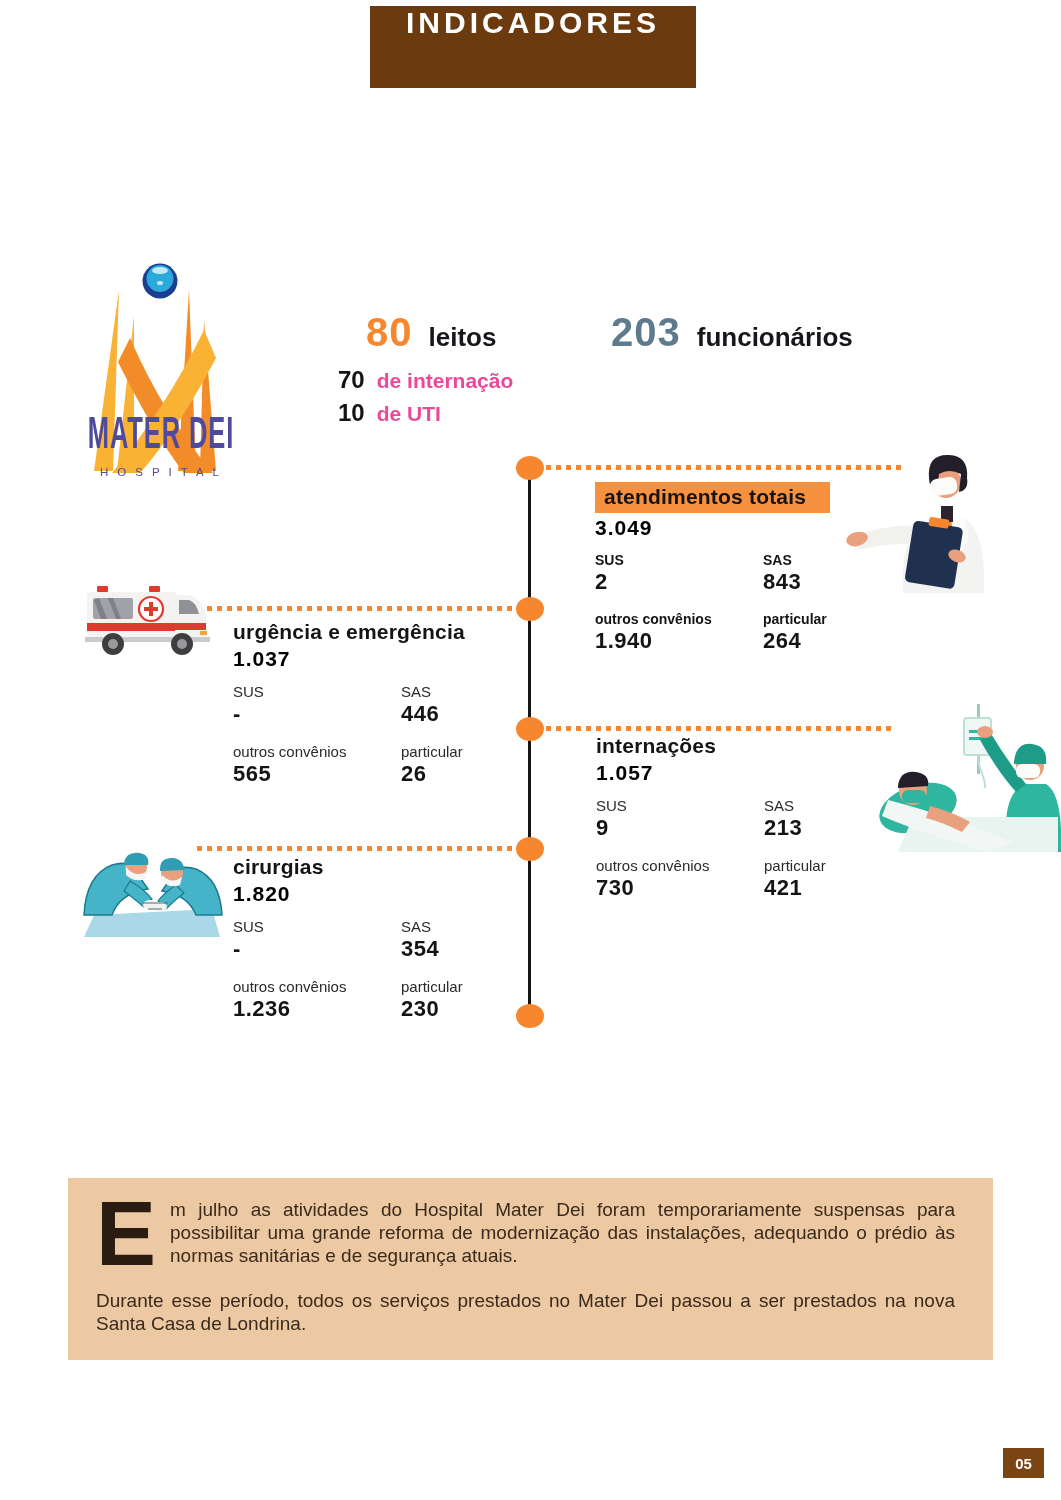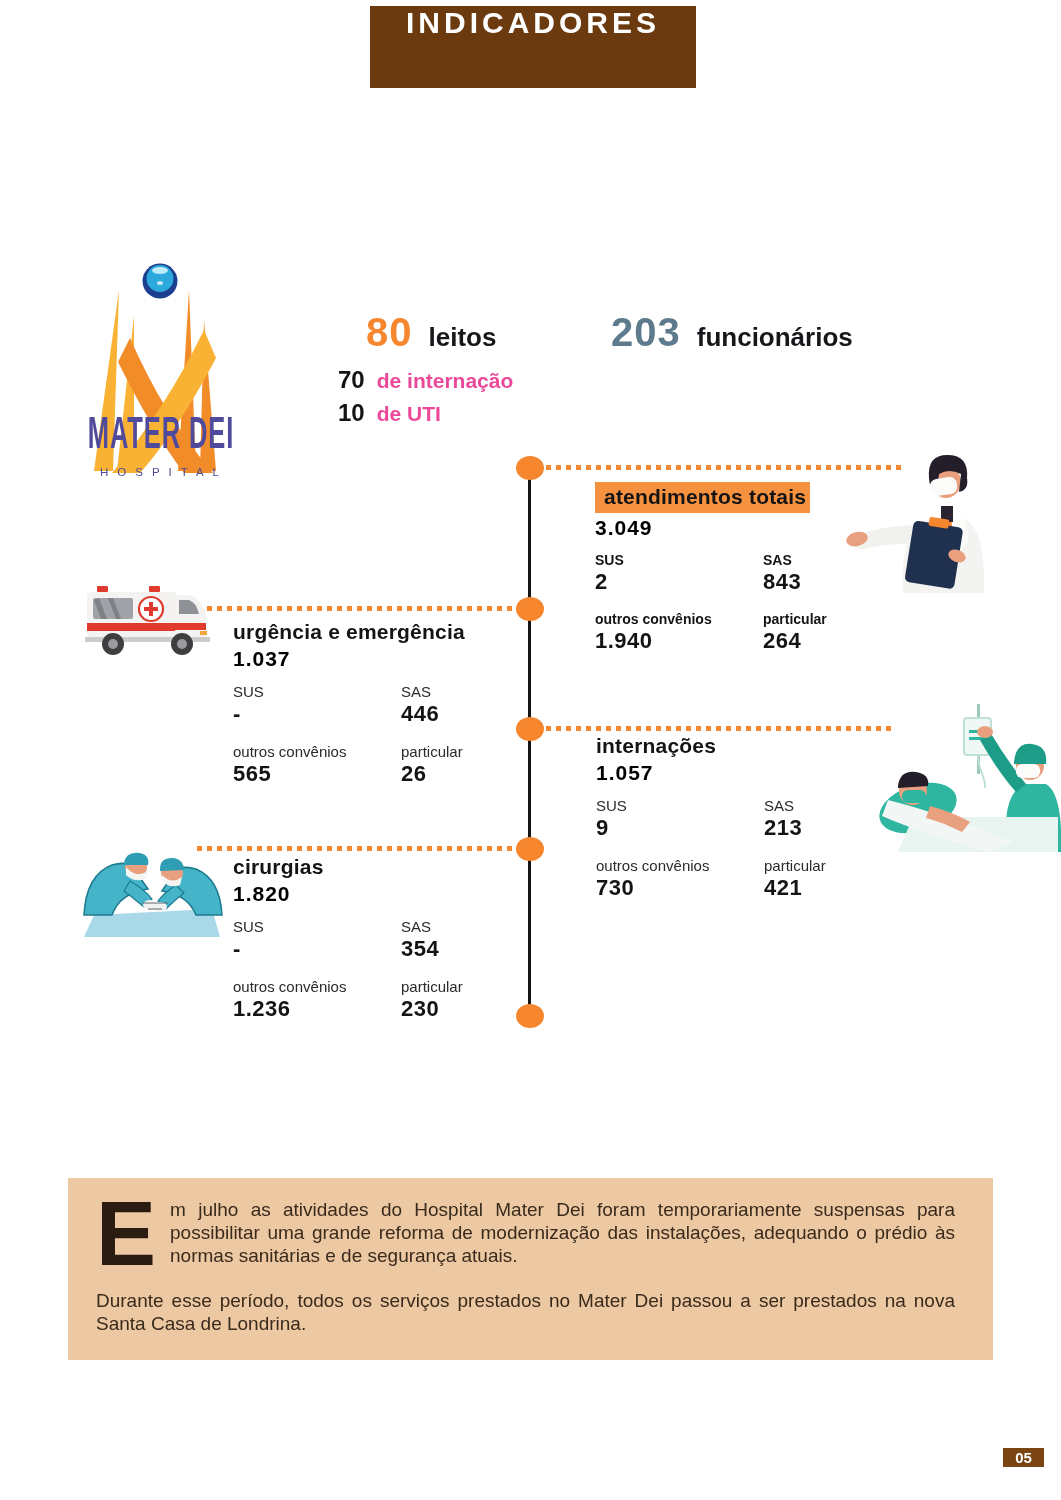--- a/index.html
+++ b/index.html
@@ -24,37 +24,37 @@
 
   
   .tl-line{position:absolute;left:528px;top:468px;width:3px;height:548px;background:#141414;}
   .tl-dot{position:absolute;width:28px;height:24px;border-radius:50%;background:#f6872e;}
   .dotted{position:absolute;height:5px;
           background-image:repeating-linear-gradient(90deg,#f6872e 0 5px,transparent 5px 10px);}
 
   
   .sec{position:absolute;}
   .sec-title{font-size:21px;font-weight:800;color:#141414;letter-spacing:.2px;}
-  .sec-title .hl{display:inline-block;background:#f6913f;padding:3px 4px 4px 9px;}
+  .sec-title .hl{display:inline-block;background:#f6913f;padding:3px 24px 4px 9px;}
   .sec-total{font-size:21px;font-weight:800;color:#000000;letter-spacing:1px;margin-top:3px;}
   .stats{display:grid;grid-template-columns:168px auto;row-gap:16px;margin-top:12px;}
   .stat-label{font-size:15px;color:#2a2a2a;font-weight:400;}
   .stats.bold-labels .stat-label{font-size:14px;font-weight:700;color:#141414;}
   .stat-value{font-size:22px;font-weight:800;color:#141414;margin-top:1px;letter-spacing:.5px;}
 
   
   .footer-box{position:absolute;left:68px;top:1178px;width:925px;height:182px;background:#ecc9a3;
               box-sizing:border-box;padding:20px 38px 0 28px;color:#3a2a1c;}
   .footer-box p{margin:0;font-size:19px;line-height:23px;text-align:justify;}
   .dropcap{float:left;font-size:90px;line-height:66px;font-weight:600;color:#2a1c10;
            margin:3px 14px 0 0;}
   .p2{margin-top:22px !important;}
 
   
-  .page-num{position:absolute;left:1003px;top:1448px;width:41px;height:19px;background:#7a4513;
+  .page-num{position:absolute;left:1003px;top:1448px;width:41px;height:30px;background:#7a4513;
             color:#fff;display:flex;align-items:center;justify-content:center;
             font-size:15px;font-weight:800;}
   svg{display:block;}
 </style>
 </head>
 <body>
 
 <div class="page">
 
   <div class="header">

